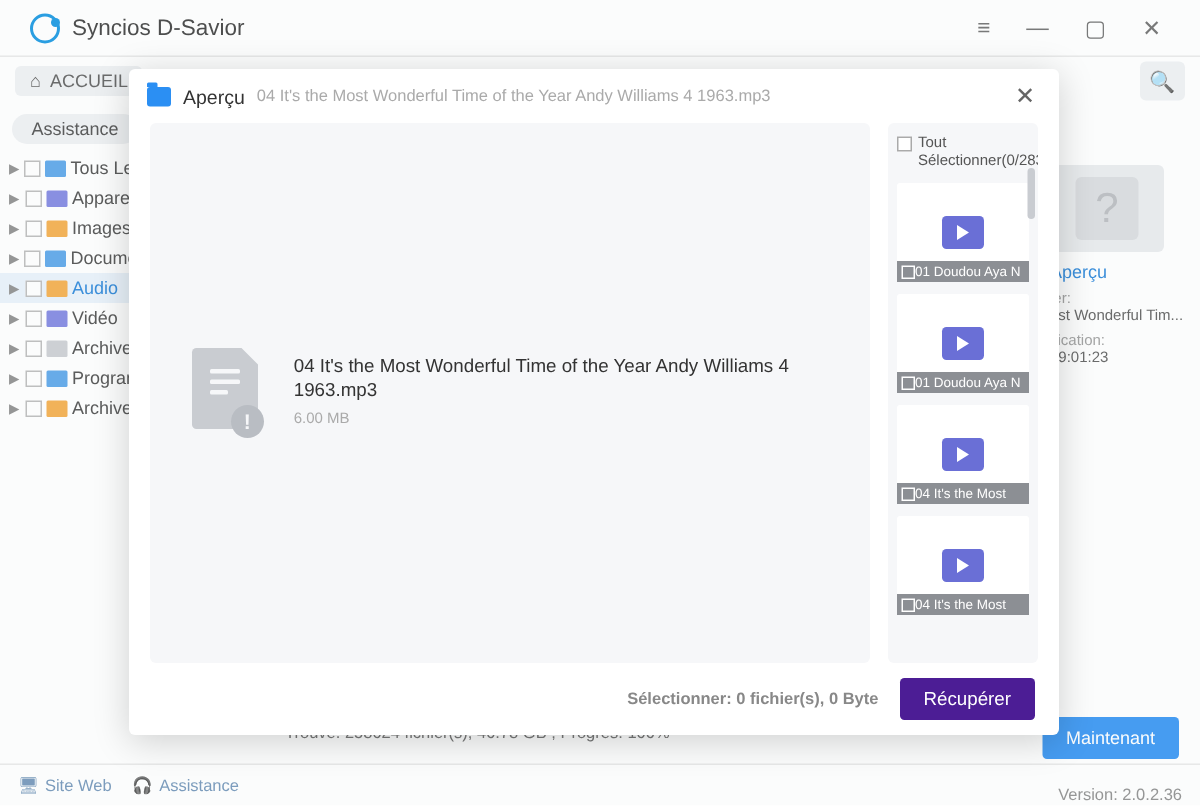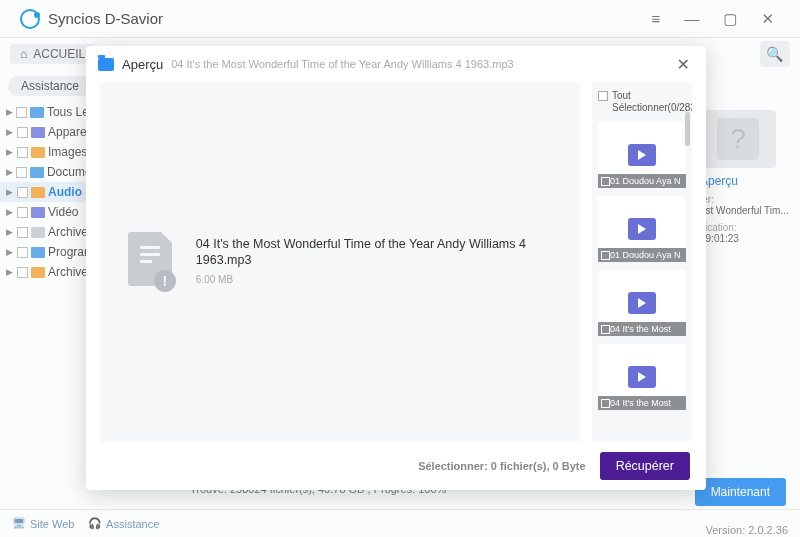--- a/index.html
+++ b/index.html
@@ -123,21 +123,21 @@
         <div class="tree-item">
           <span class="tree-chevron">▶</span>
           <span class="tree-cb"></span>
           <span class="tree-fi" style="background:#52a0e8"></span>
           <span style="">Documen</span>
         </div>
         <div class="tree-item active">
           <span class="tree-chevron">▶</span>
           <span class="tree-cb"></span>
           <span class="tree-fi" style="background:#f4a840"></span>
-          <span style="color:#1e7fd8;font-weight:700">Audio</span>
+          <span style="color:#1e7fd8;font-weight:400">Audio</span>
         </div>
         <div class="tree-item">
           <span class="tree-chevron">▶</span>
           <span class="tree-cb"></span>
           <span class="tree-fi" style="background:#7a7fe0"></span>
           <span style="">Vidéo</span>
         </div>
         <div class="tree-item">
           <span class="tree-chevron">▶</span>
           <span class="tree-cb"></span>

